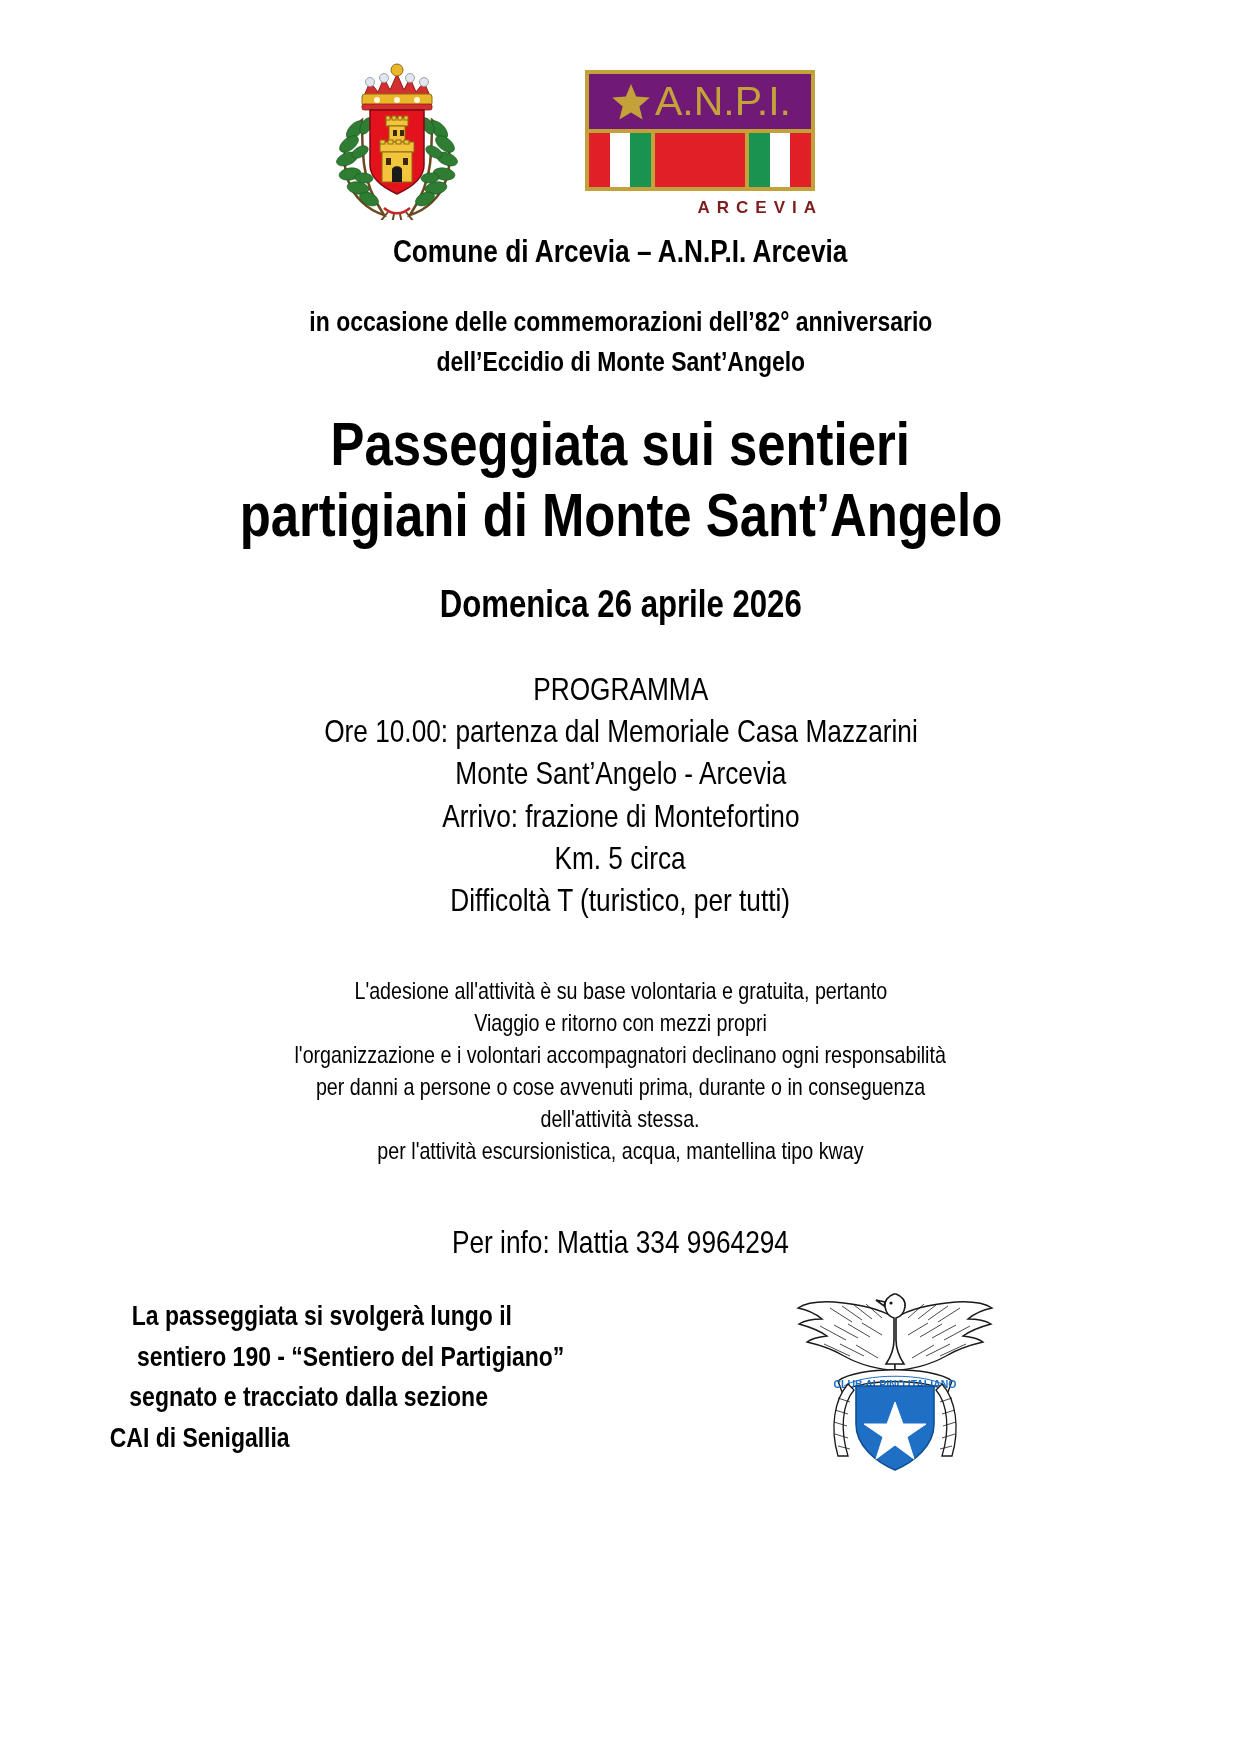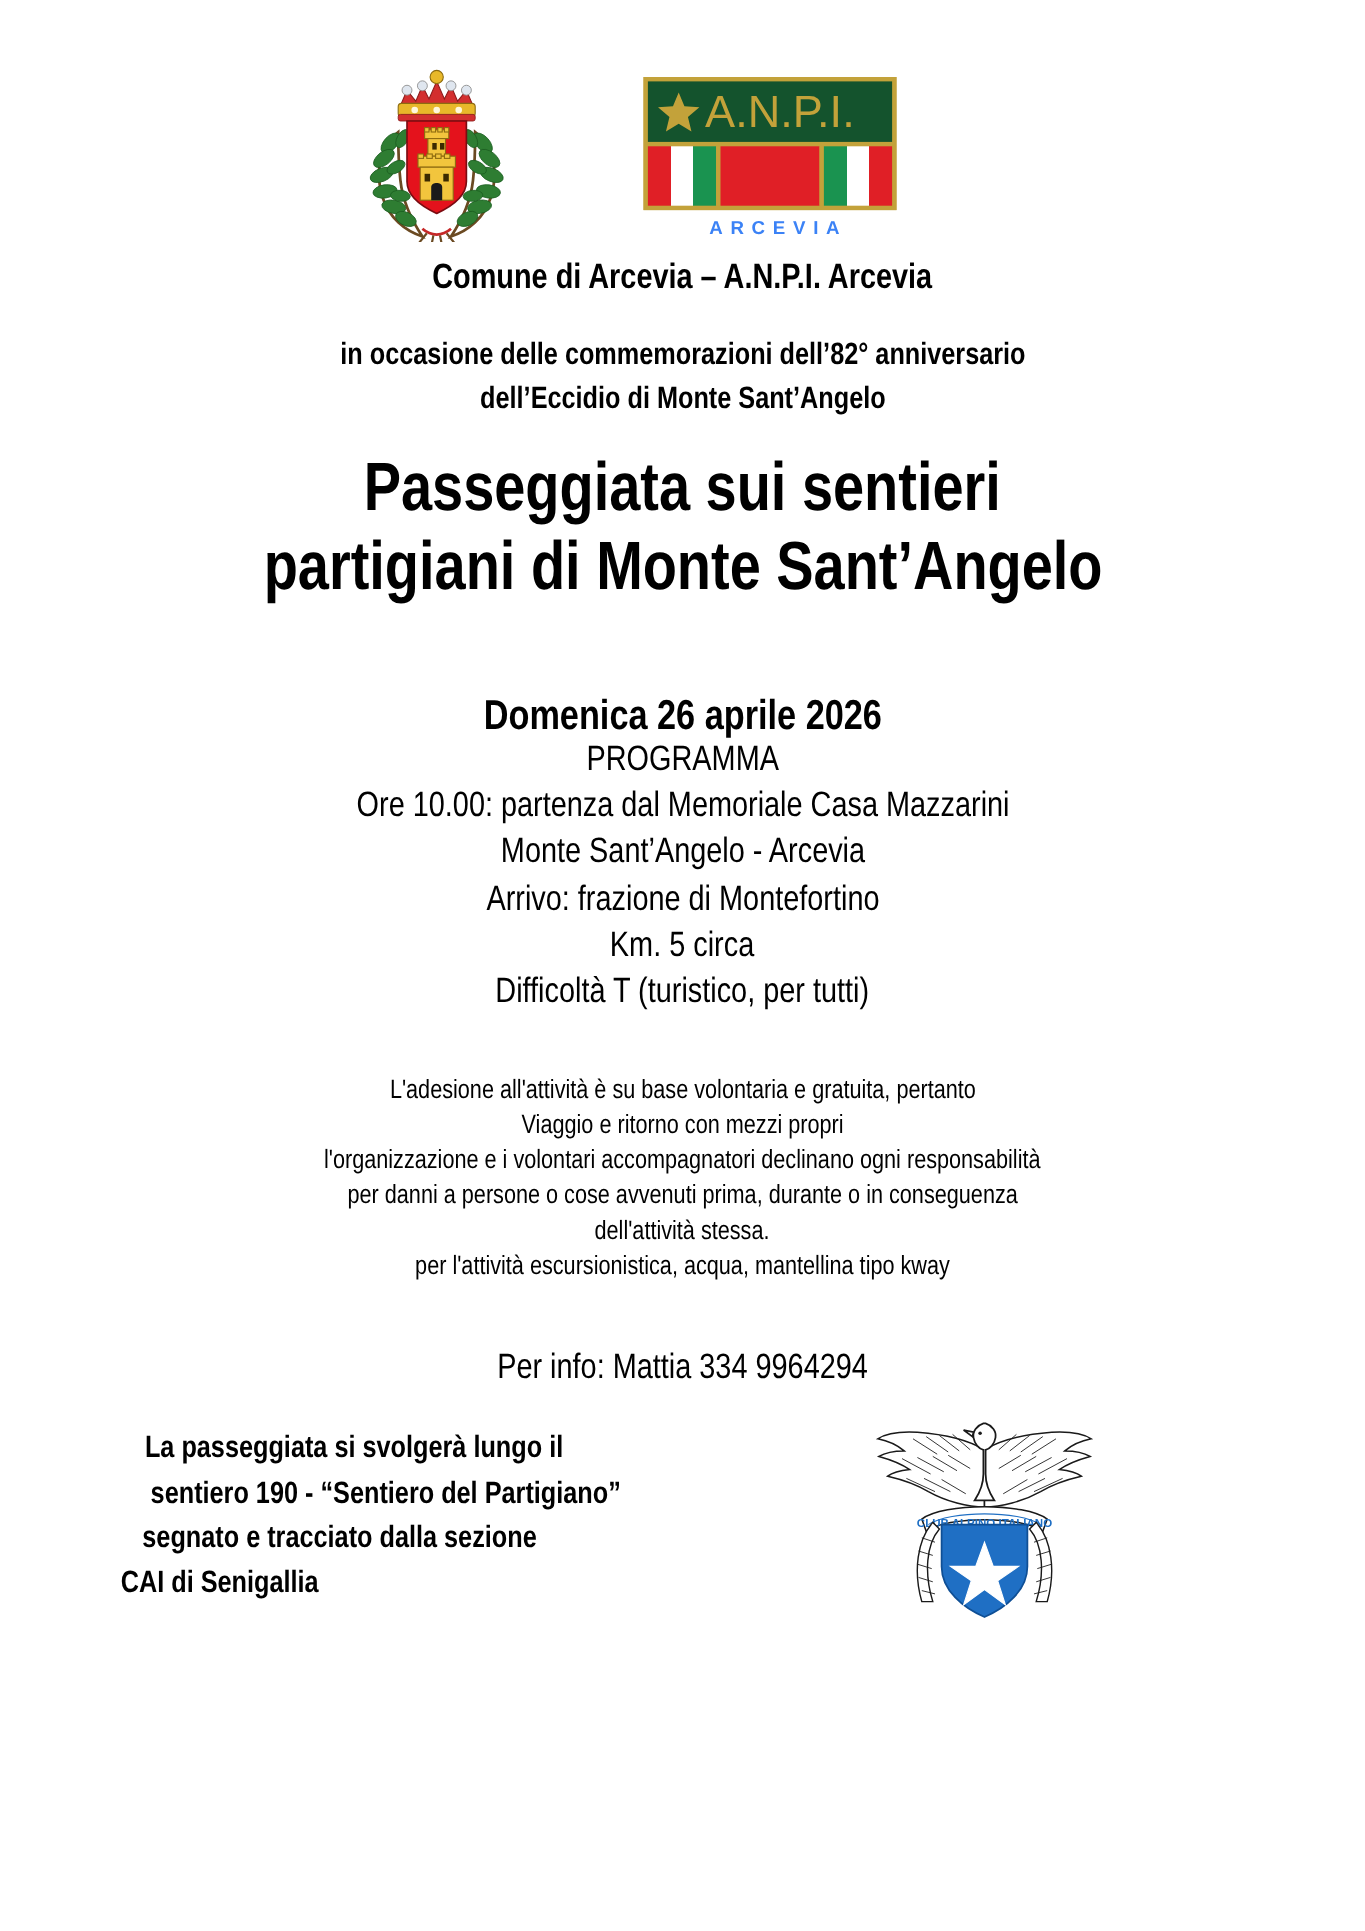--- a/index.html
+++ b/index.html
@@ -59,25 +59,25 @@
     height: 145px;
   }
   .anpi-box {
     border: 4px solid #c3a23a;
     background: #c3a23a;
     width: 230px;
     box-sizing: border-box;
     padding: 0;
   }
   .anpi-top {
-    background: #14532d;
+    background: #701a75;
     height: 55px;
     display: flex;
     align-items: center;
-    padding-left: 8px;
+    padding-left: 22px;
     box-sizing: border-box;
   }
   .anpi-star {
     width: 40px;
     height: 40px;
     flex: 0 0 auto;
   }
   .anpi-word {
     color: #c3a23a;
     font-family: "Liberation Sans", sans-serif;
@@ -93,22 +93,22 @@
     height: 54px;
     margin-top: 4px;
   }
   .flagcell { display: flex; height: 100%; }
   .fc { height: 100%; }
   .fc.green { background: #1a9350; }
   .fc.white { background: #ffffff; }
   .fc.red { background: #e01f26; }
   .sep { width: 4px; background: #c3a23a; height: 100%; }
   .anpi-caption {
-    text-align: center;
-    color: #3b82f6;
+    text-align: right;
+    color: #7f1d1d;
     font-size: 17px;
     font-weight: 700;
     letter-spacing: 7px;
     margin-top: 7px;
     padding-left: 7px;
     font-family: "Liberation Sans", sans-serif;
   }
 
   
   .t-org {
@@ -131,21 +131,20 @@
     font-size: 62px;
     font-weight: bold;
     line-height: 1.15;
   }
   .t-date {
     position: absolute;
     top: 582px; left: 0; width: 1241px;
     font-size: 38px;
     font-weight: bold;
     line-height: 1.2;
-    margin-top: 47px;
   }
   .t-program {
     position: absolute;
     top: 668px; left: 0; width: 1241px;
     font-size: 32px;
     font-weight: normal;
     line-height: 1.32;
   }
   .t-notes {
     position: absolute;

